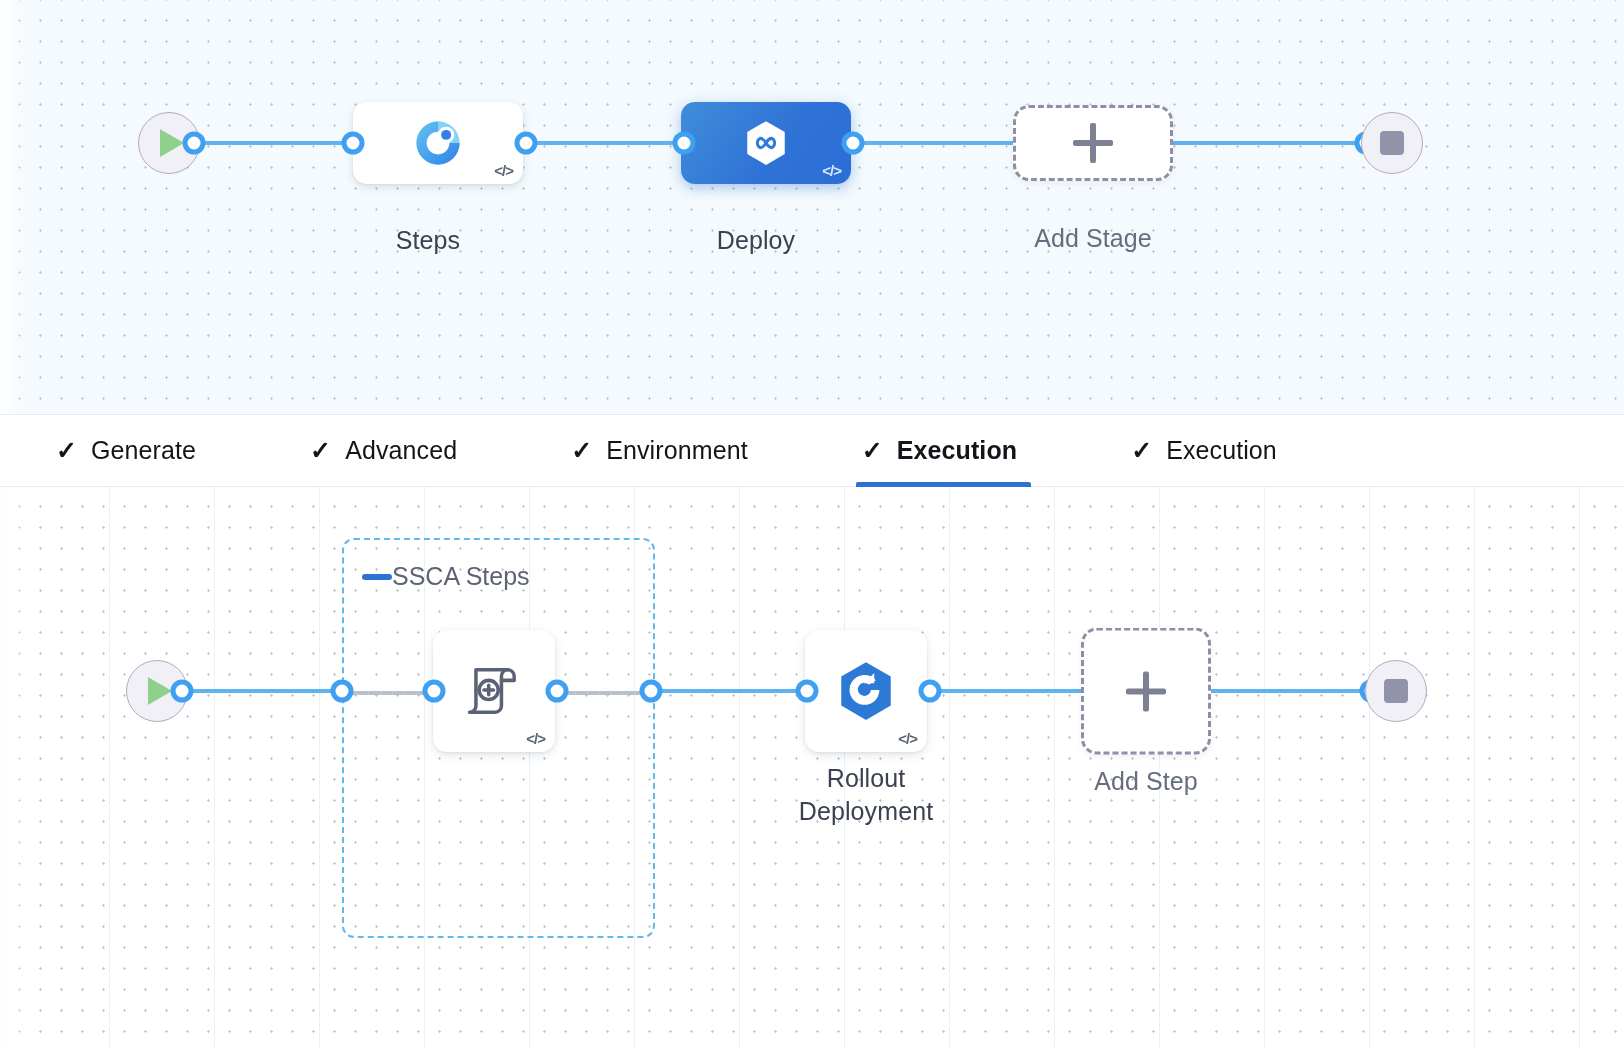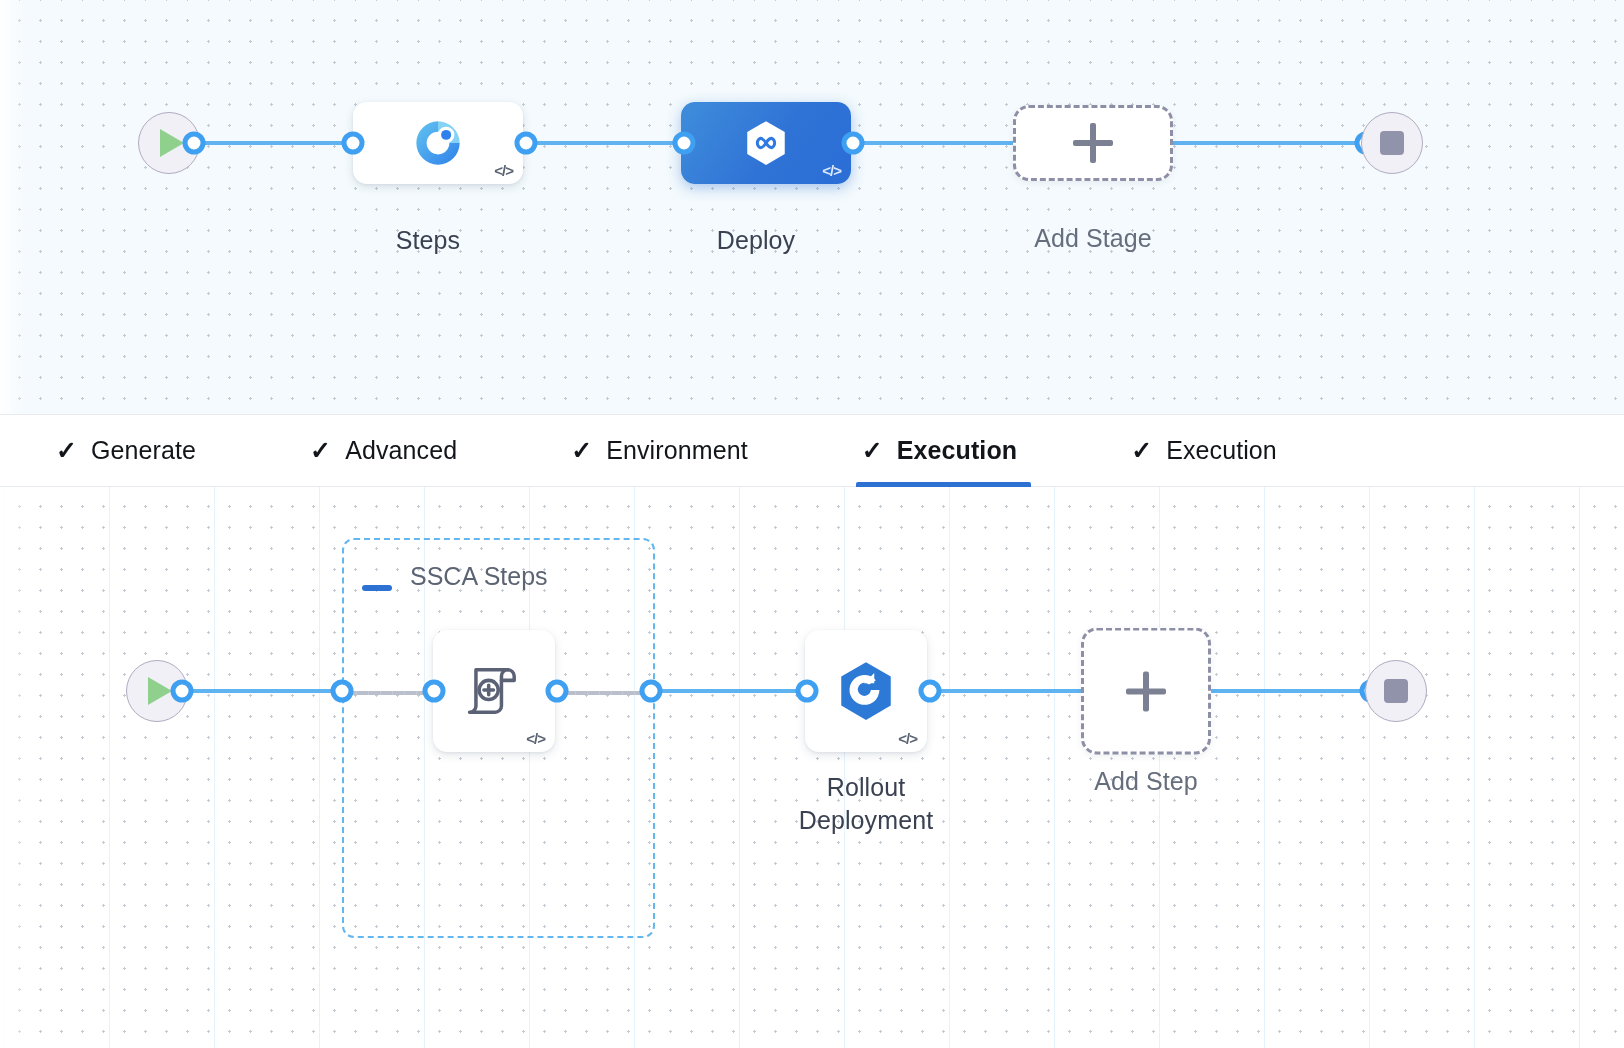--- a/index.html
+++ b/index.html
@@ -122,21 +122,21 @@
     line-height:1.33; letter-spacing:.1px; white-space:pre-line;
   }
   .label.muted{ color:#666d7d; }
 
   
   .group{
     position:absolute; border:2px dashed #63b7ef; border-radius:12px;
     background:transparent;
   }
   .group-head{
-    position:absolute; display:flex; align-items:flex-end; gap:18px;
+    position:absolute; display:flex; align-items:center; 
     font-size:25px; color:#5c6372; white-space:nowrap;
   }
   .group-head .minus{
     width:30px; height:6px; background:#2d72d2; border-radius:3px; display:block;
   }
 </style>
 </head>
 <body>
 
 <div id="app">
@@ -257,21 +257,21 @@
     <div class="node" style="left:866px; top:204px; width:122px; height:122px;">
       <svg width="66" height="66" viewBox="0 0 64 64">
         <path d="M32 4 56 18v28L32 60 8 46V18Z" fill="#2d7ad6"></path>
         <path d="M41.5 21.5A14.5 14.5 0 1 0 45 31h-8.2a6.4 6.4 0 1 1-1.9-5.2Z" fill="#fff"></path>
         <path d="M40 14.5v10h-10Z" fill="#fff"></path>
       </svg>
       <span class="codetag">&lt;/&gt;</span>
     </div>
     <div class="port" style="left:807px; top:204px;"></div>
     <div class="port" style="left:930px; top:204px;"></div>
-    <div class="label" style="left:866px; top:284px; width:320px;">Rollout
+    <div class="label" style="left:866px; top:275px; width:320px;">Rollout
 Deployment</div>
 
     <div class="addbox" style="left:1146px; top:204px; width:130px; height:127px;">
       <div class="plus"></div>
     </div>
     <div class="label muted" style="left:1146px; top:278px; width:260px;">Add Step</div>
 
     <div class="port" style="left:1371px; top:204px;"></div>
     <div class="terminal" style="left:1396px; top:204px;">
       <div class="stop"></div>

